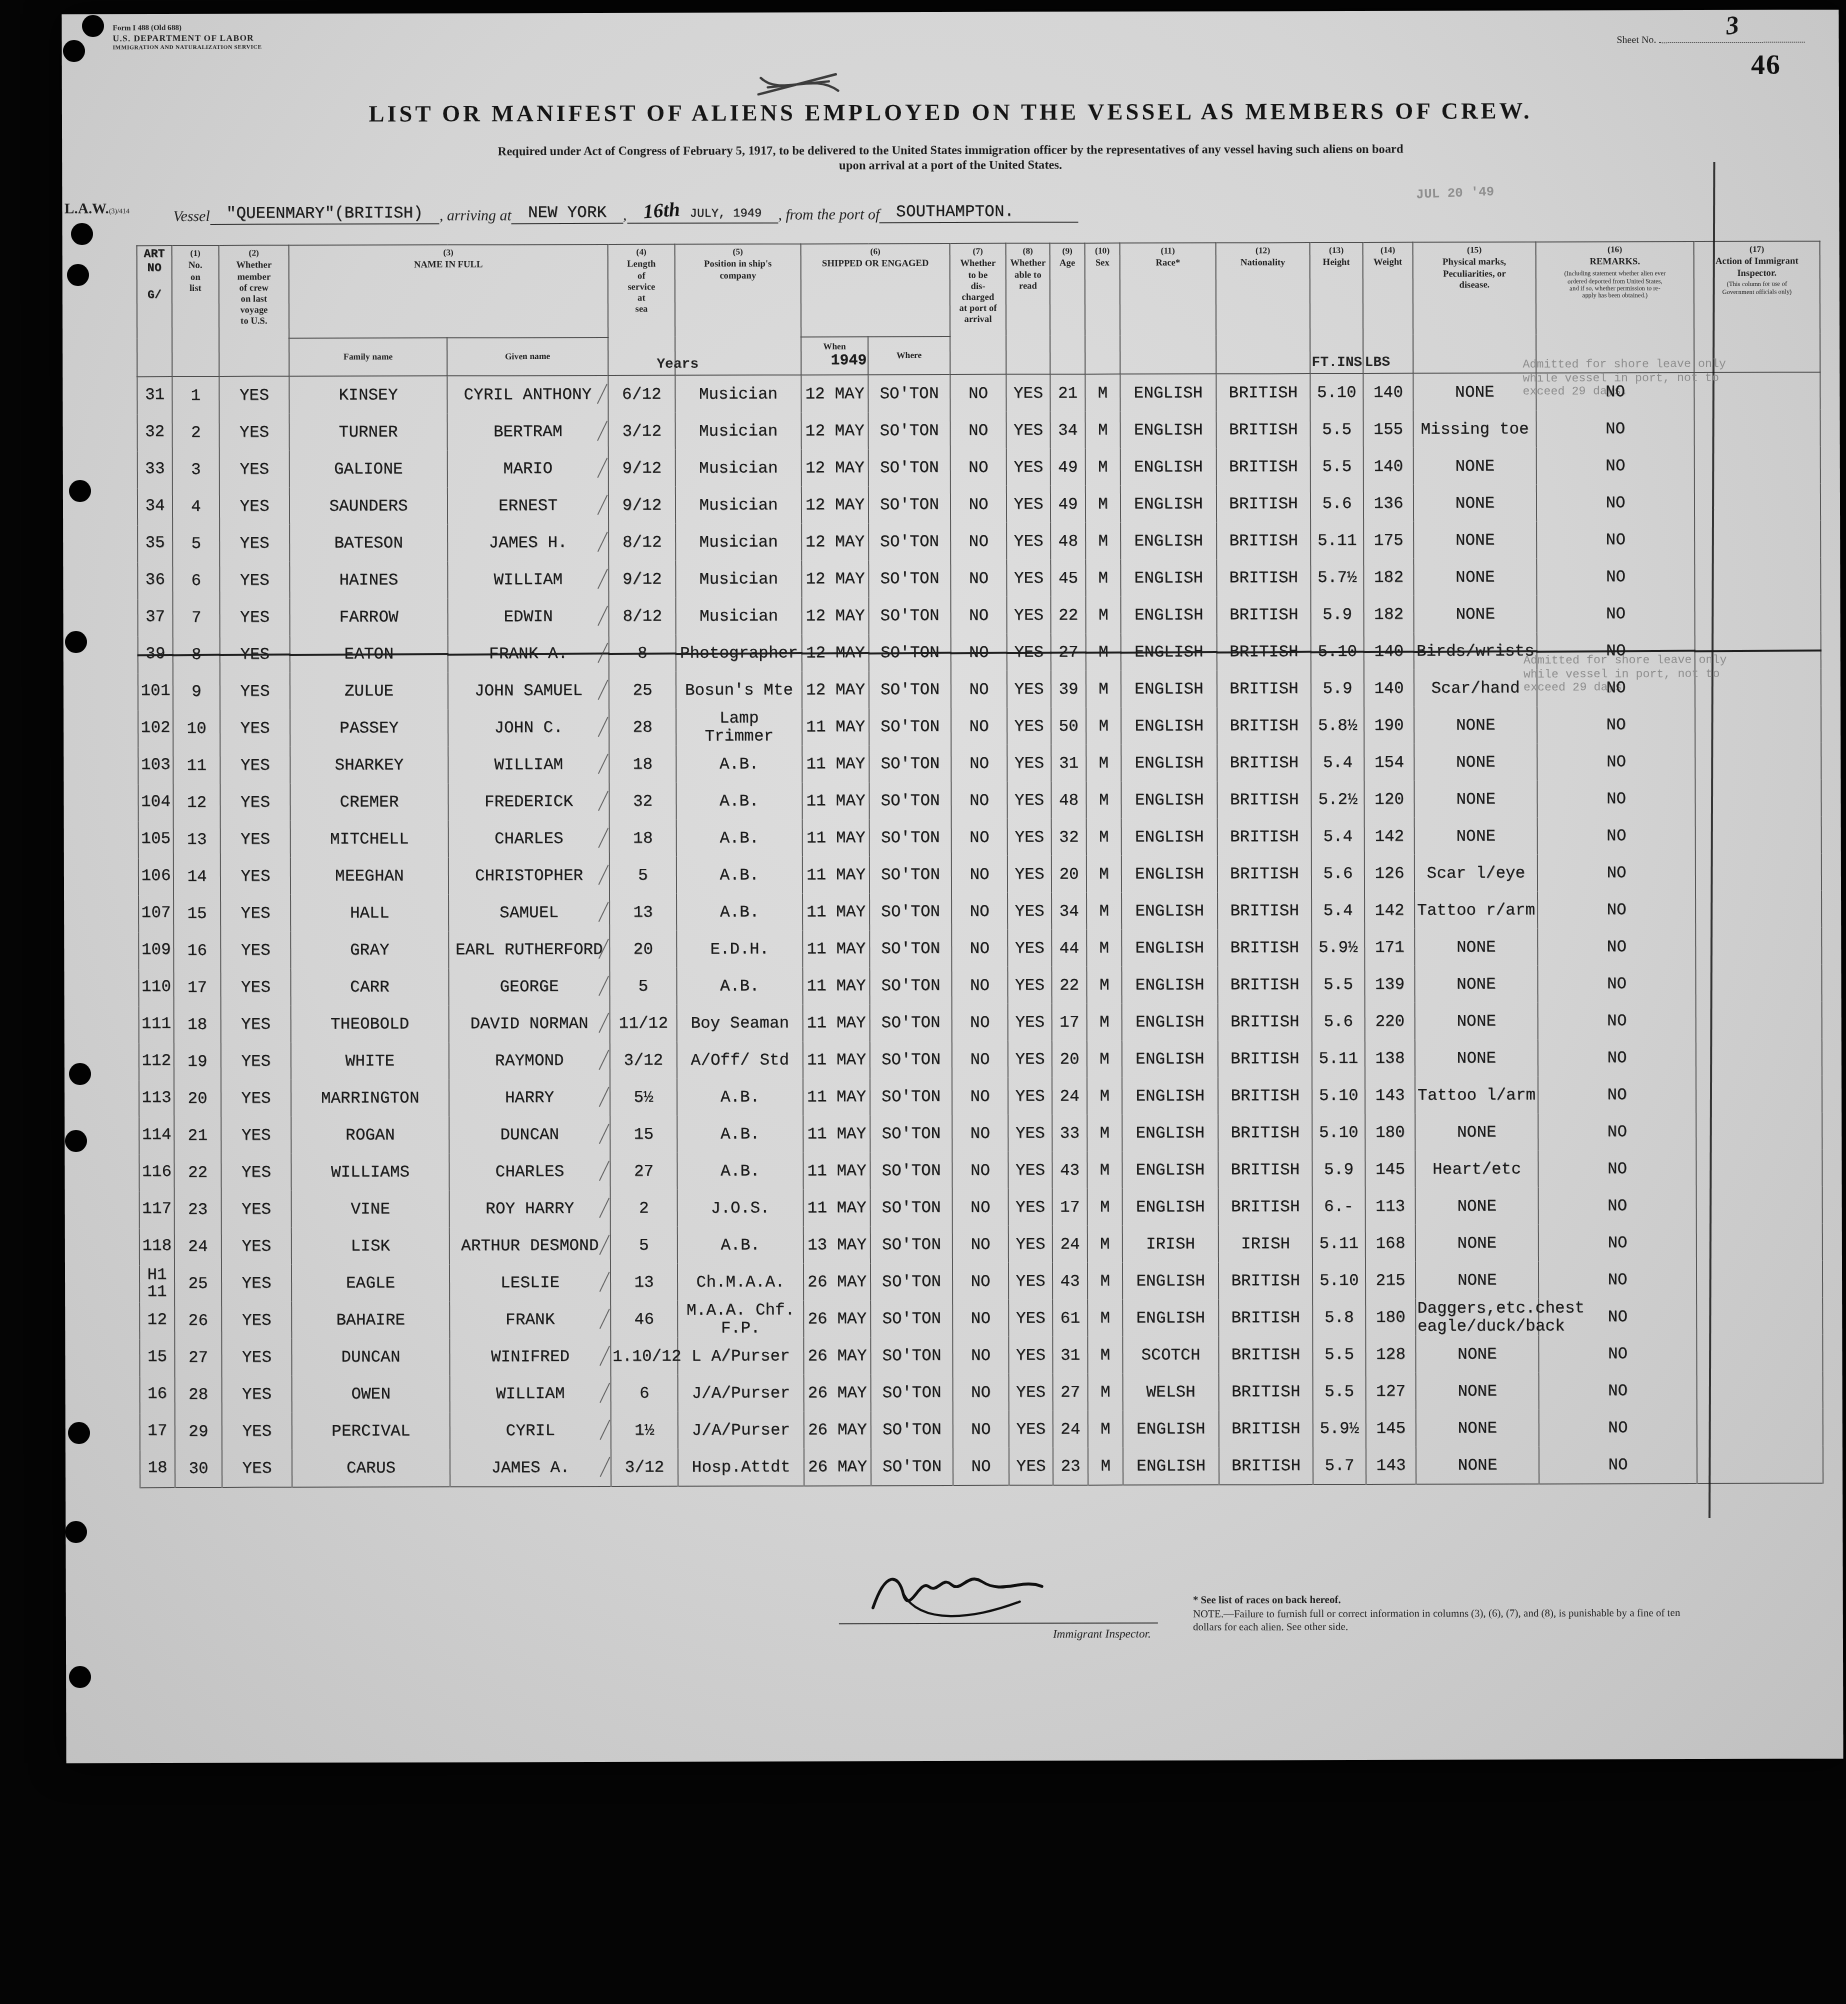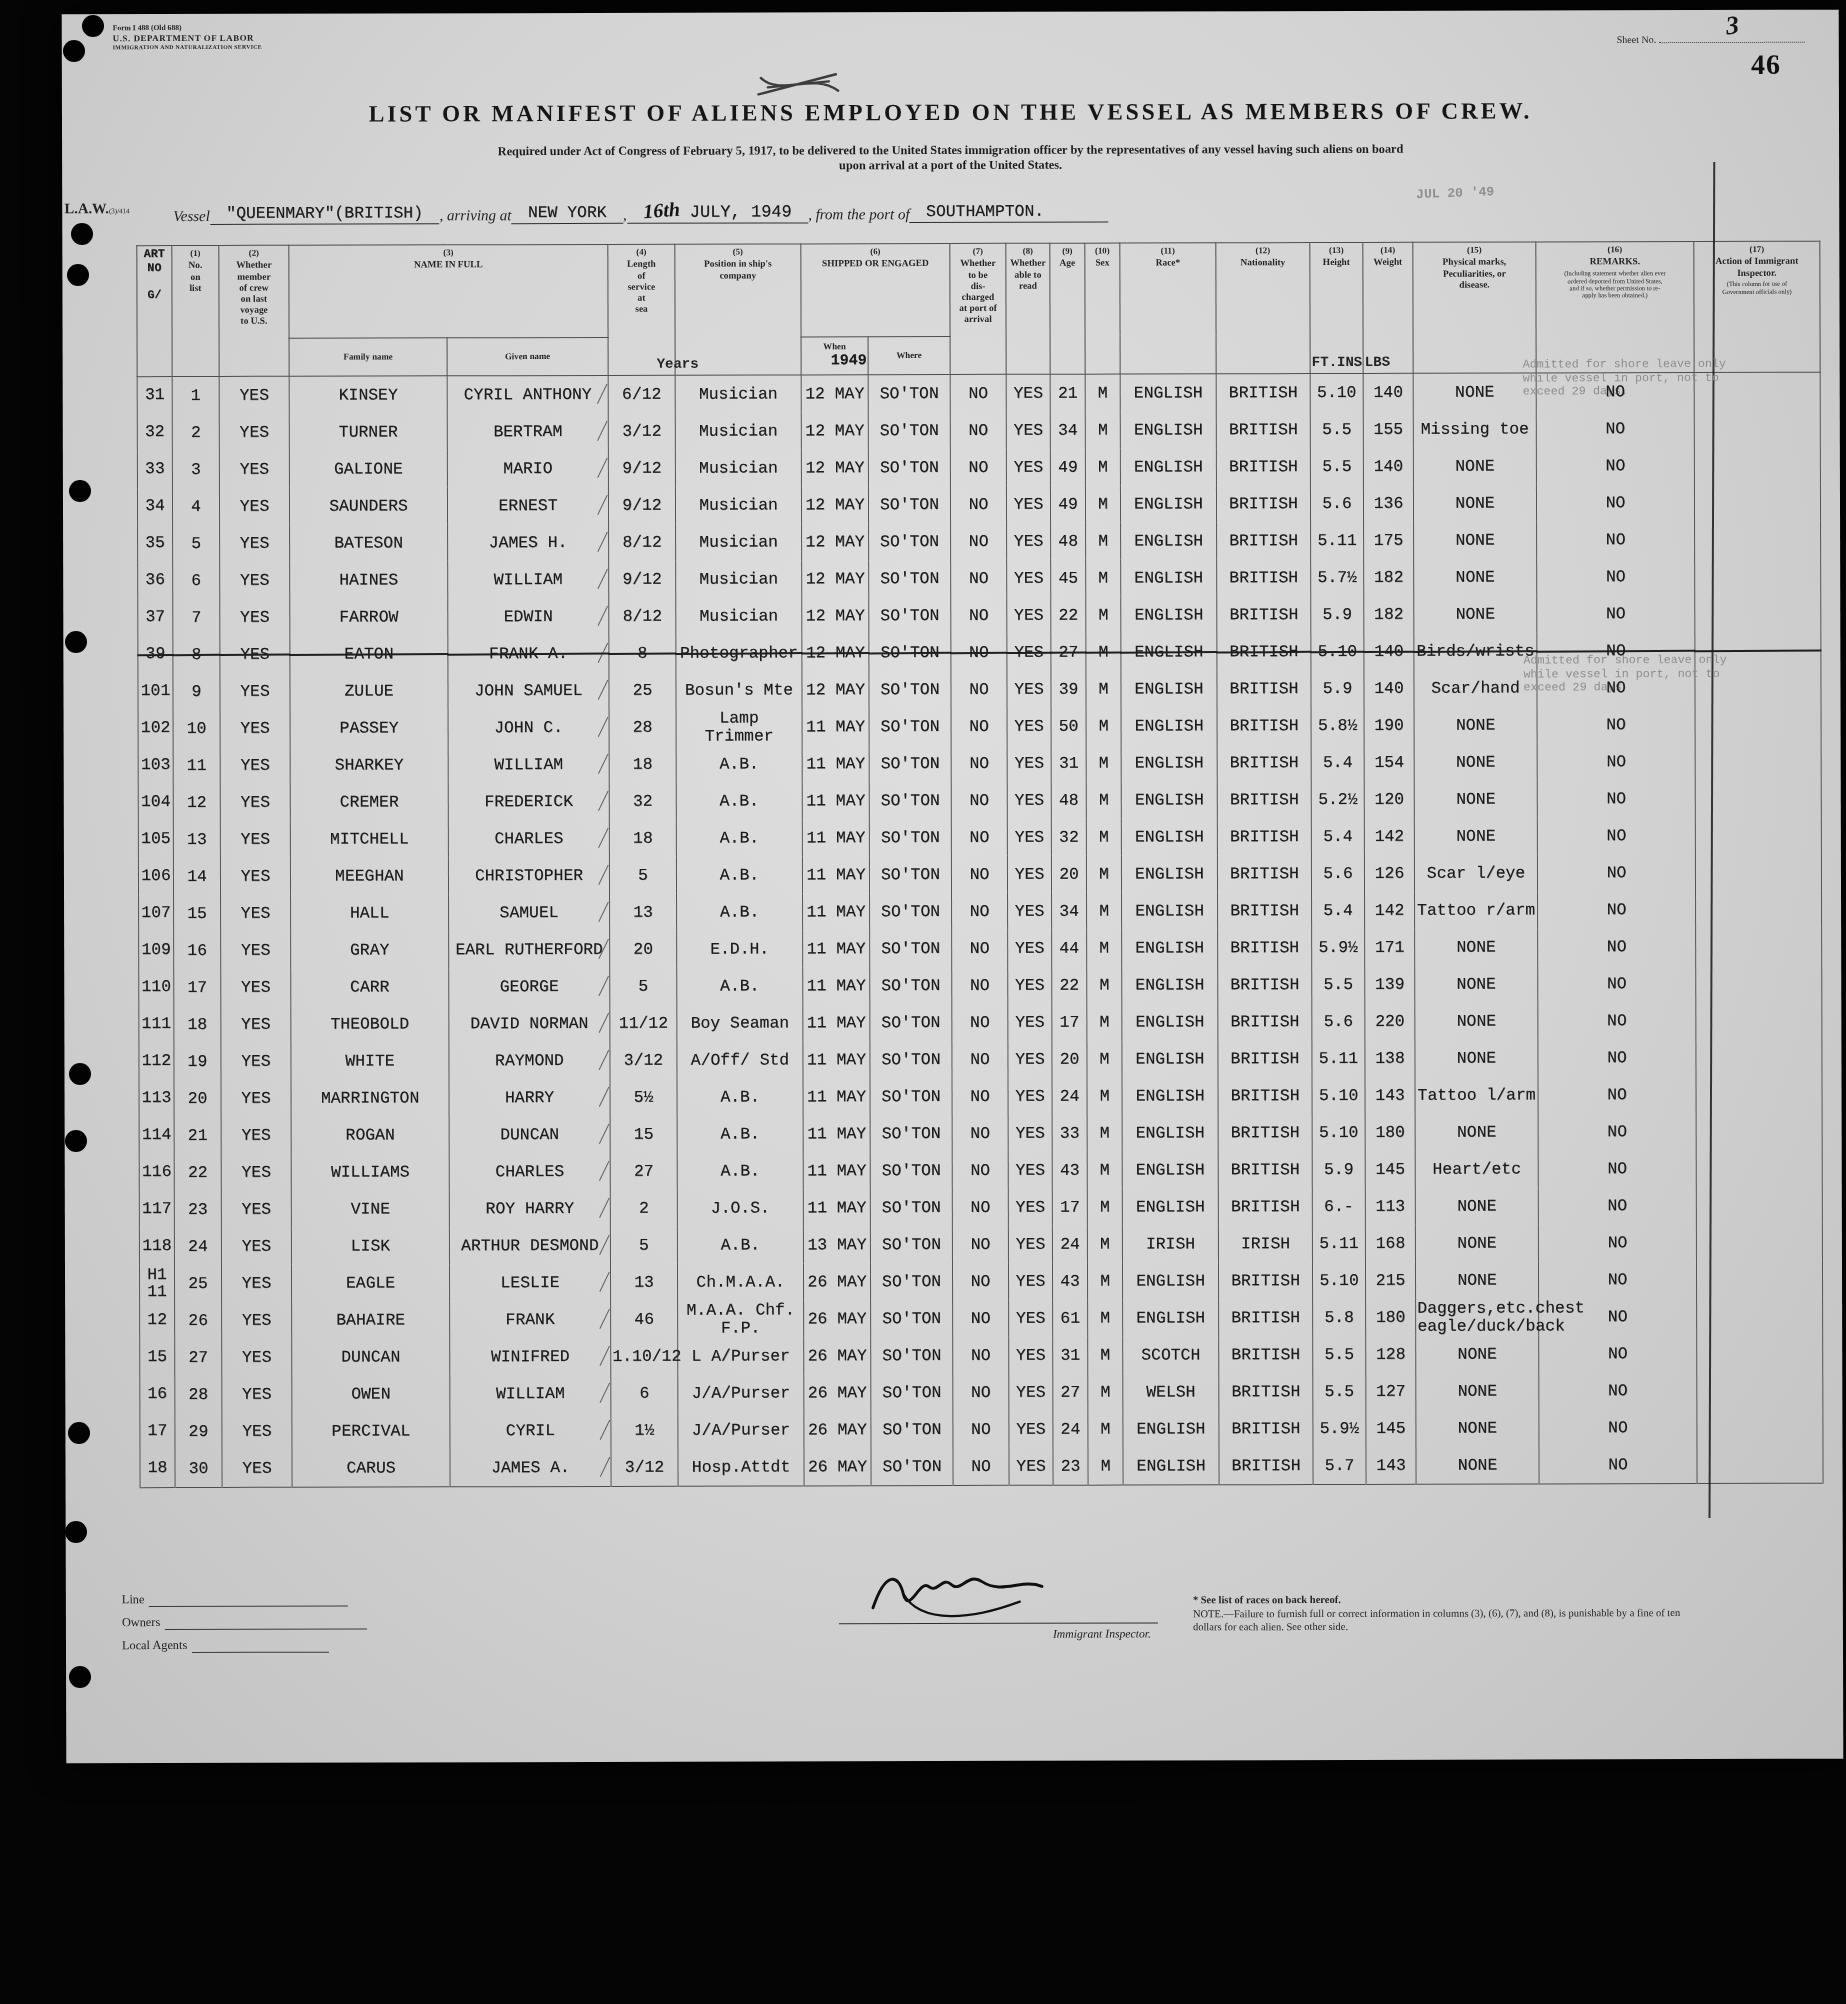--- a/index.html
+++ b/index.html
@@ -124,21 +124,21 @@
     </div>
 
     <div class="vessel-line">
       <span>Vessel</span>
       <span class="val tw">"QUEENMARY"(BRITISH)</span>
       <span>, arriving at</span>
       <span class="val tw">NEW YORK</span>
       <span>,</span>
       <span class="val" style="border-bottom:1.2px solid #2e2e2e;">
         <span class="hand">16th</span>
-        <span class="tw" style="font-size:17px;">JULY, 1949</span>
+        <span class="tw" style="font-size:12px;">JULY, 1949</span>
       </span>
       <span>, from the port of</span>
       <span class="val tw" style="padding-right:64px;">SOUTHAMPTON.</span>
     </div>
     <div class="date-stamp tw">JUL 20 '49</div>
 
     <table class="manifest">
       <colgroup>
         <col style="width:35px">
           <col style="width:47px">
@@ -885,25 +885,20 @@
             <td class="c-weight">143</td>
             <td class="c-marks">NONE</td>
             <td class="c-remarks"><span class="remark-no">NO</span></td>
             <td class="c-action"></td>
           </tr>
         </tbody>
     </table>
 
     <div class="pen-line"></div>
 
-    <div class="foot-left">
-      <div class="row"><span>Line</span><span class="ul" style="width:199px"></span></div>
-      <div class="row"><span>Owners</span><span class="ul" style="width:202px"></span></div>
-      <div class="row"><span>Local Agents</span><span class="ul" style="width:137px"></span></div>
-    </div>
 
     <svg class="signature" width="187" height="67" viewBox="0 0 320 115">
       <path d="M10,80 C32,16 54,22 62,56 C72,94 90,30 106,44 C120,56 130,26 144,40 C162,56 172,18 198,36 C232,58 266,30 300,44" stroke="#101010" stroke-width="5" fill="none" stroke-linecap="round"></path>
       <path d="M62,56 C92,110 182,100 262,70" stroke="#101010" stroke-width="4" fill="none" stroke-linecap="round"></path>
     </svg>
     <div class="sig-line"></div>
     <div class="sig-label">Immigrant Inspector.</div>
 
     <div class="foot-right">
       <div class="races">* See list of races on back hereof.</div>

